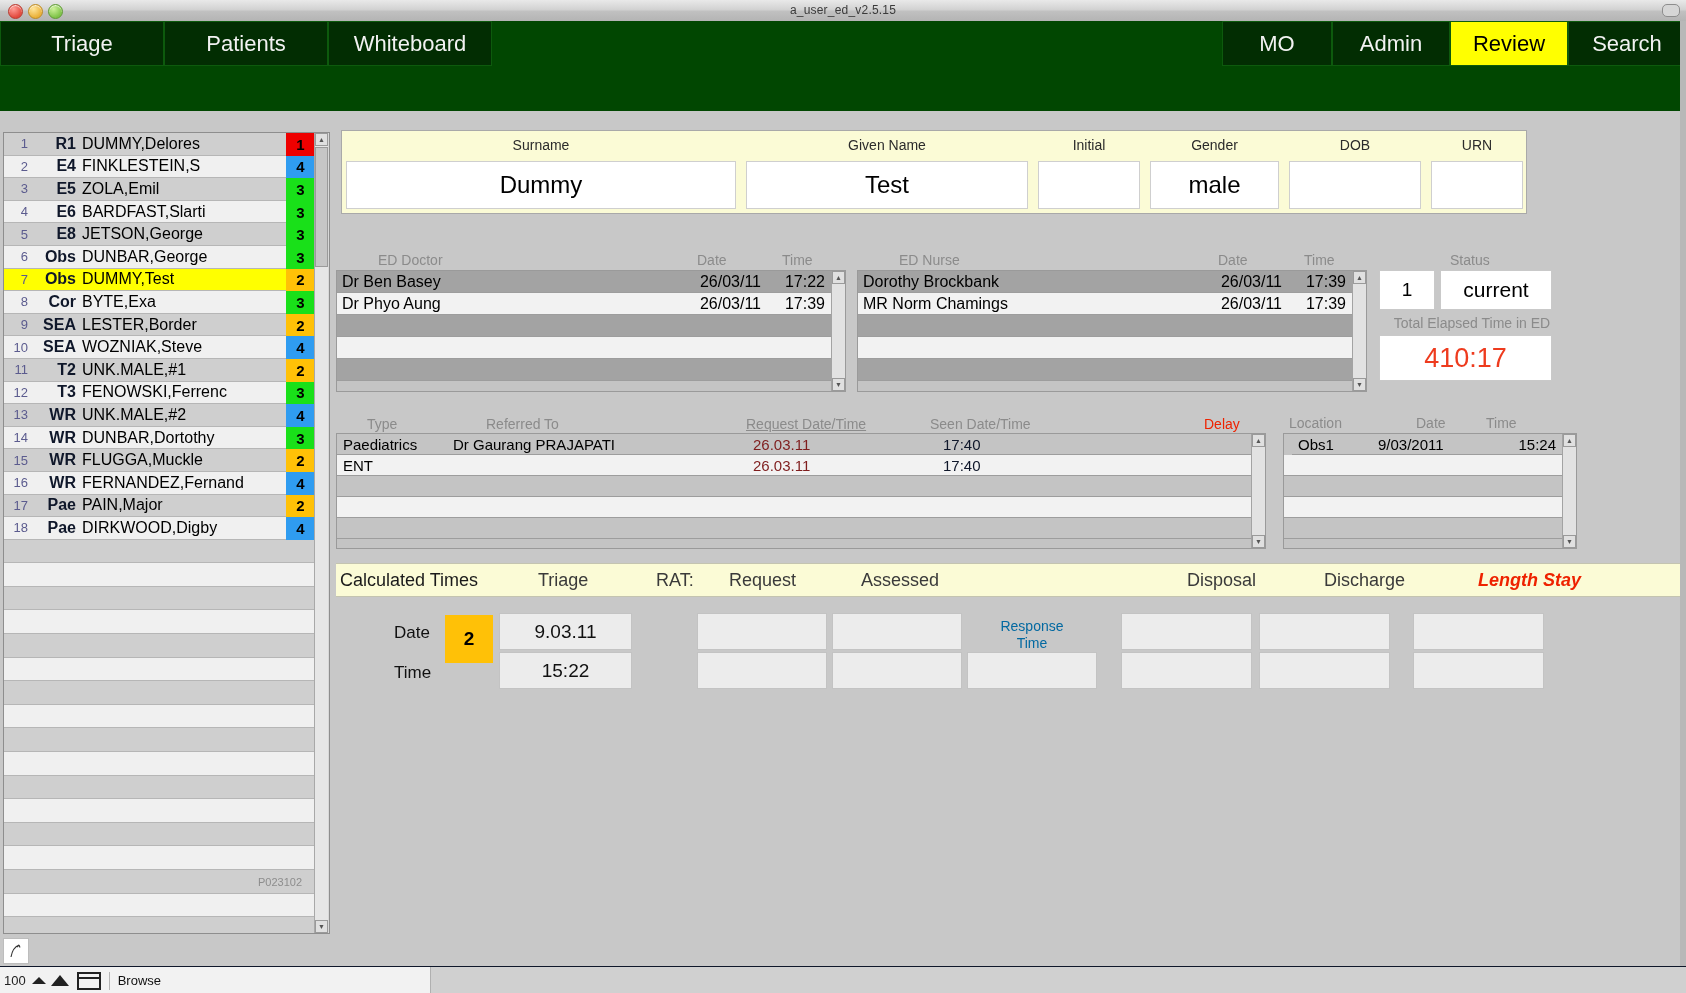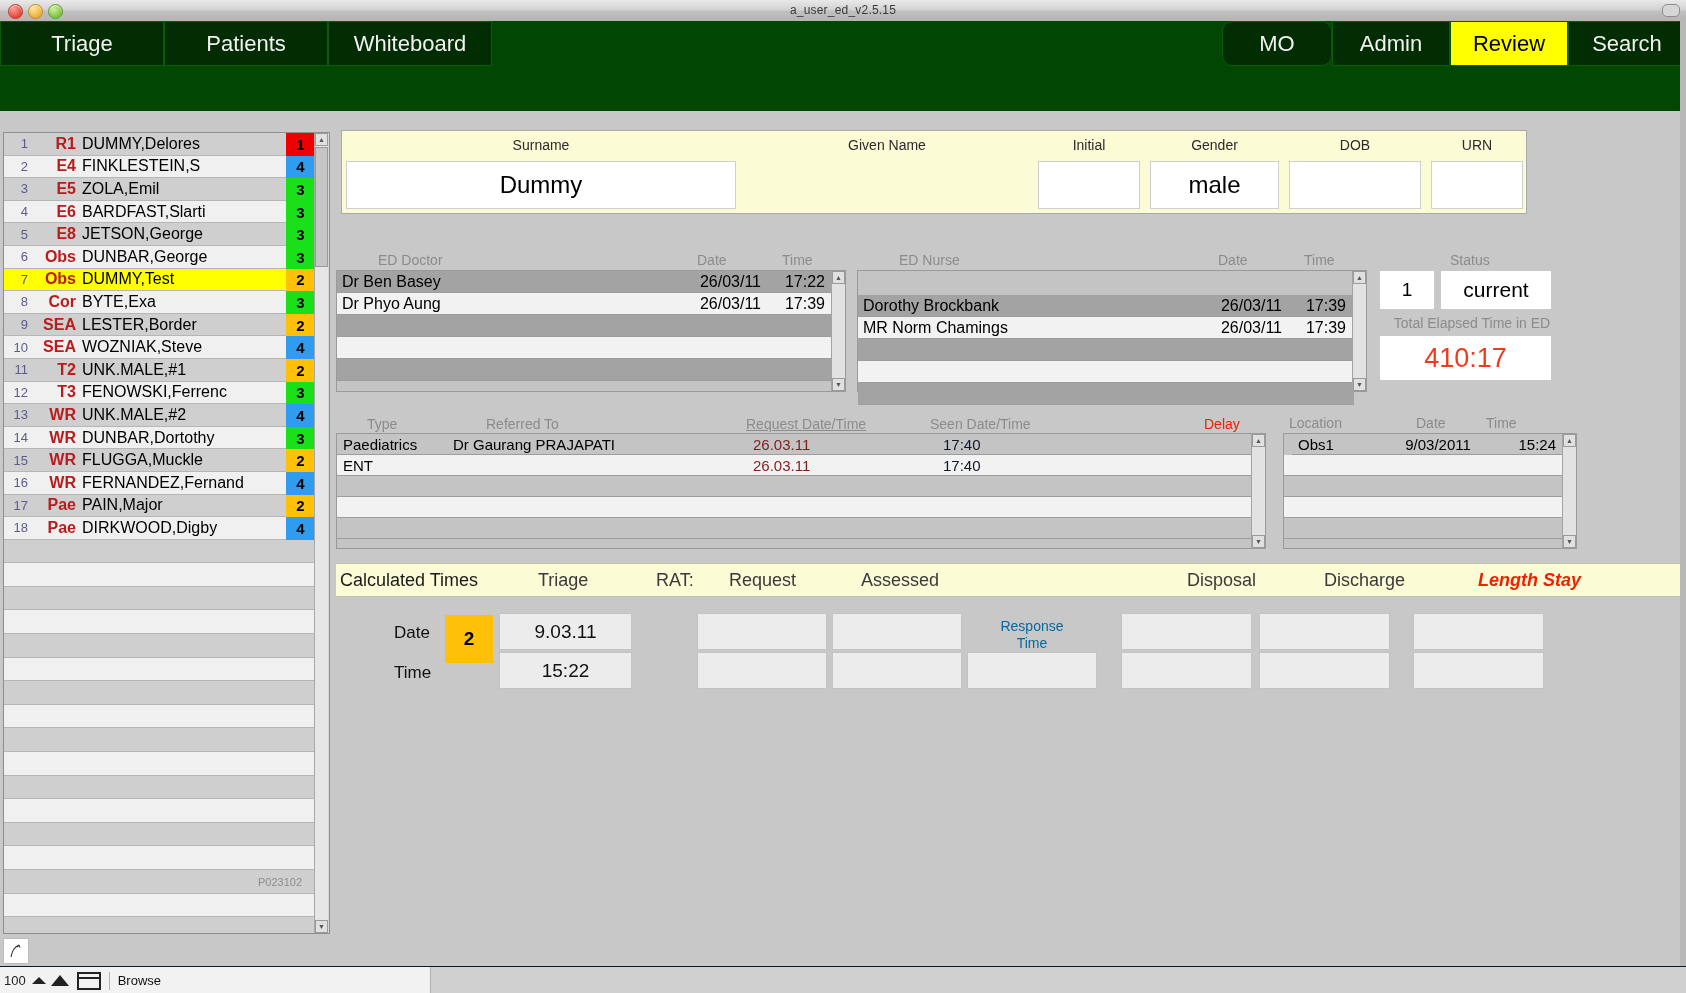--- a/index.html
+++ b/index.html
@@ -40,40 +40,40 @@
     height:45px;display:flex;align-items:center;justify-content:center;
     background:#022d02;color:#f2f2f2;font-size:22px;
     border-left:1px solid #0d5a0d;border-right:1px solid #0d5a0d;
     border-top:1px solid #0d5a0d;border-bottom:1px solid #0d5a0d;
     box-sizing:border-box;cursor:pointer;
   }
   .navbtn.sel{background:#ffff00;color:#000;}
   .nb-triage{width:164px;}
   .nb-patients{width:164px;}
   .nb-whiteboard{width:164px;}
-  .nb-mo{width:110px;border-radius:10px;}
+  .nb-mo{width:110px;}
   .nb-admin{width:118px;}
   .nb-review{width:118px;}
   .nb-search{width:118px;}
 
   
   .listpane{
     position:absolute;left:3px;top:132px;width:327px;height:802px;
     background:#d8d8d8;border:1px solid #8e8e8e;box-sizing:border-box;
   }
   .listscroll{position:absolute;left:0;top:0;width:311px;height:800px;overflow:hidden;}
   .lrow{
     position:relative;height:22.6px;display:flex;align-items:center;
     box-sizing:border-box;border-bottom:1px solid #b6b6b6;
   }
   .lrow.alt0{background:#cfcfcf;}
   .lrow.alt1{background:#f0f0f0;}
   .lrow.sel{background:#ffff00;}
   .l-num{width:24px;text-align:right;padding-right:5px;font-size:13px;color:#5b5b8e;}
-  .l-loc{width:43px;text-align:right;padding-right:6px;font-size:16px;font-weight:bold;color:#b91c1c;}
+  .l-loc{width:43px;text-align:right;padding-right:6px;font-size:16px;font-weight:bold;color:#0f172a;}
   .l-name{flex:1;font-size:16px;color:#000;white-space:nowrap;overflow:hidden;}
   .l-cat{
     position:absolute;right:0;top:0;width:29px;height:22.6px;
     display:flex;align-items:center;justify-content:center;
     font-size:15px;font-weight:bold;color:#000;
   }
   .lrow-empty{height:22.6px;border-bottom:1px solid #b6b6b6;}
   .listsb{
     position:absolute;right:1px;top:0;width:13px;height:800px;background:#e6e6e6;
     border-left:1px solid #a8a8a8;
@@ -135,21 +135,21 @@
   .rrow{
     height:21px;display:flex;align-items:center;box-sizing:border-box;
     border-bottom:1px solid #9d9d9d;font-size:15px;color:#000;
   }
   .rc-type{width:110px;padding-left:6px;}
   .rc-ref{width:300px;}
   .rc-req{width:190px;color:#7f1d1d;}
   .rc-reqt{width:80px;color:#0f172a;}
   .rc-seen{flex:1;}
   .loc-name{width:80px;padding-left:6px;}
-  .loc-date{width:120px;text-align:center;}
+  .loc-date{width:120px;text-align:left;}
   .loc-time{width:auto;flex:1;text-align:right;padding-right:8px;}
 
   
   .calcband{
     position:absolute;background:#fbfbd6;border-top:1px solid #c4c4b0;border-bottom:1px solid #c4c4b0;
     box-sizing:border-box;
   }
   .cb-item{position:absolute;font-size:18px;color:#3a3a3a;white-space:nowrap;}
   .cb-item.title{color:#1a1a1a;}
   .cb-item.red{color:#ee2200;font-style:italic;font-weight:bold;}
@@ -351,20 +351,21 @@
       <div class="nc-heads" id="nc-heads">
           <div class="nc-head" style="left: 0px; width: 398px;">Surname</div>
           <div class="nc-head" style="left: 400px; width: 290px;">Given Name</div>
           <div class="nc-head" style="left: 692px; width: 110px;">Initial</div>
           <div class="nc-head" style="left: 804px; width: 137px;">Gender</div>
           <div class="nc-head" style="left: 943px; width: 140px;">DOB</div>
           <div class="nc-head" style="left: 1085px; width: 100px;">URN</div>
         </div>
       <div class="nc-fields" id="nc-fields">
           <div class="nc-field" style="left: 4px; width: 390px;">Dummy</div>
+          <div class="nc-field" style="left: 404px; width: 282px;">Test</div>
           <div class="nc-field" style="left: 696px; width: 102px;"></div>
           <div class="nc-field" style="left: 808px; width: 129px;">male</div>
           <div class="nc-field" style="left: 947px; width: 132px;"></div>
           <div class="nc-field" style="left: 1089px; width: 92px;"></div>
         </div>
     </div>
 
     <div class="blocklabel" style="left:44px;top:132px;">ED Doctor</div>
     <div class="blocklabel" style="left:363px;top:132px;">Date</div>
     <div class="blocklabel" style="left:448px;top:132px;">Time</div>
@@ -387,21 +388,21 @@
       <div class="gsb">
         <div class="sb-up">▲</div>
         <div class="sb-dn">▼</div>
       </div>
     </div>
 
     <div class="blocklabel" style="left:565px;top:132px;">ED Nurse</div>
     <div class="blocklabel" style="left:884px;top:132px;">Date</div>
     <div class="blocklabel" style="left:970px;top:132px;">Time</div>
     <div class="gridbox" style="left:523px;top:150px;width:510px;height:122px;">
-      <div id="nurse-rows" style="width:496px;margin-top:24px;">
+      <div id="nurse-rows" style="width:496px;">
           <div class="grow a">
             <span class="gc-name">Dorothy Brockbank</span>
             <span class="gc-date">26/03/11</span>
             <span class="gc-time">17:39</span>
           </div>
           <div class="grow b">
             <span class="gc-name">MR Norm Chamings</span>
             <span class="gc-date">26/03/11</span>
             <span class="gc-time">17:39</span>
           </div>

